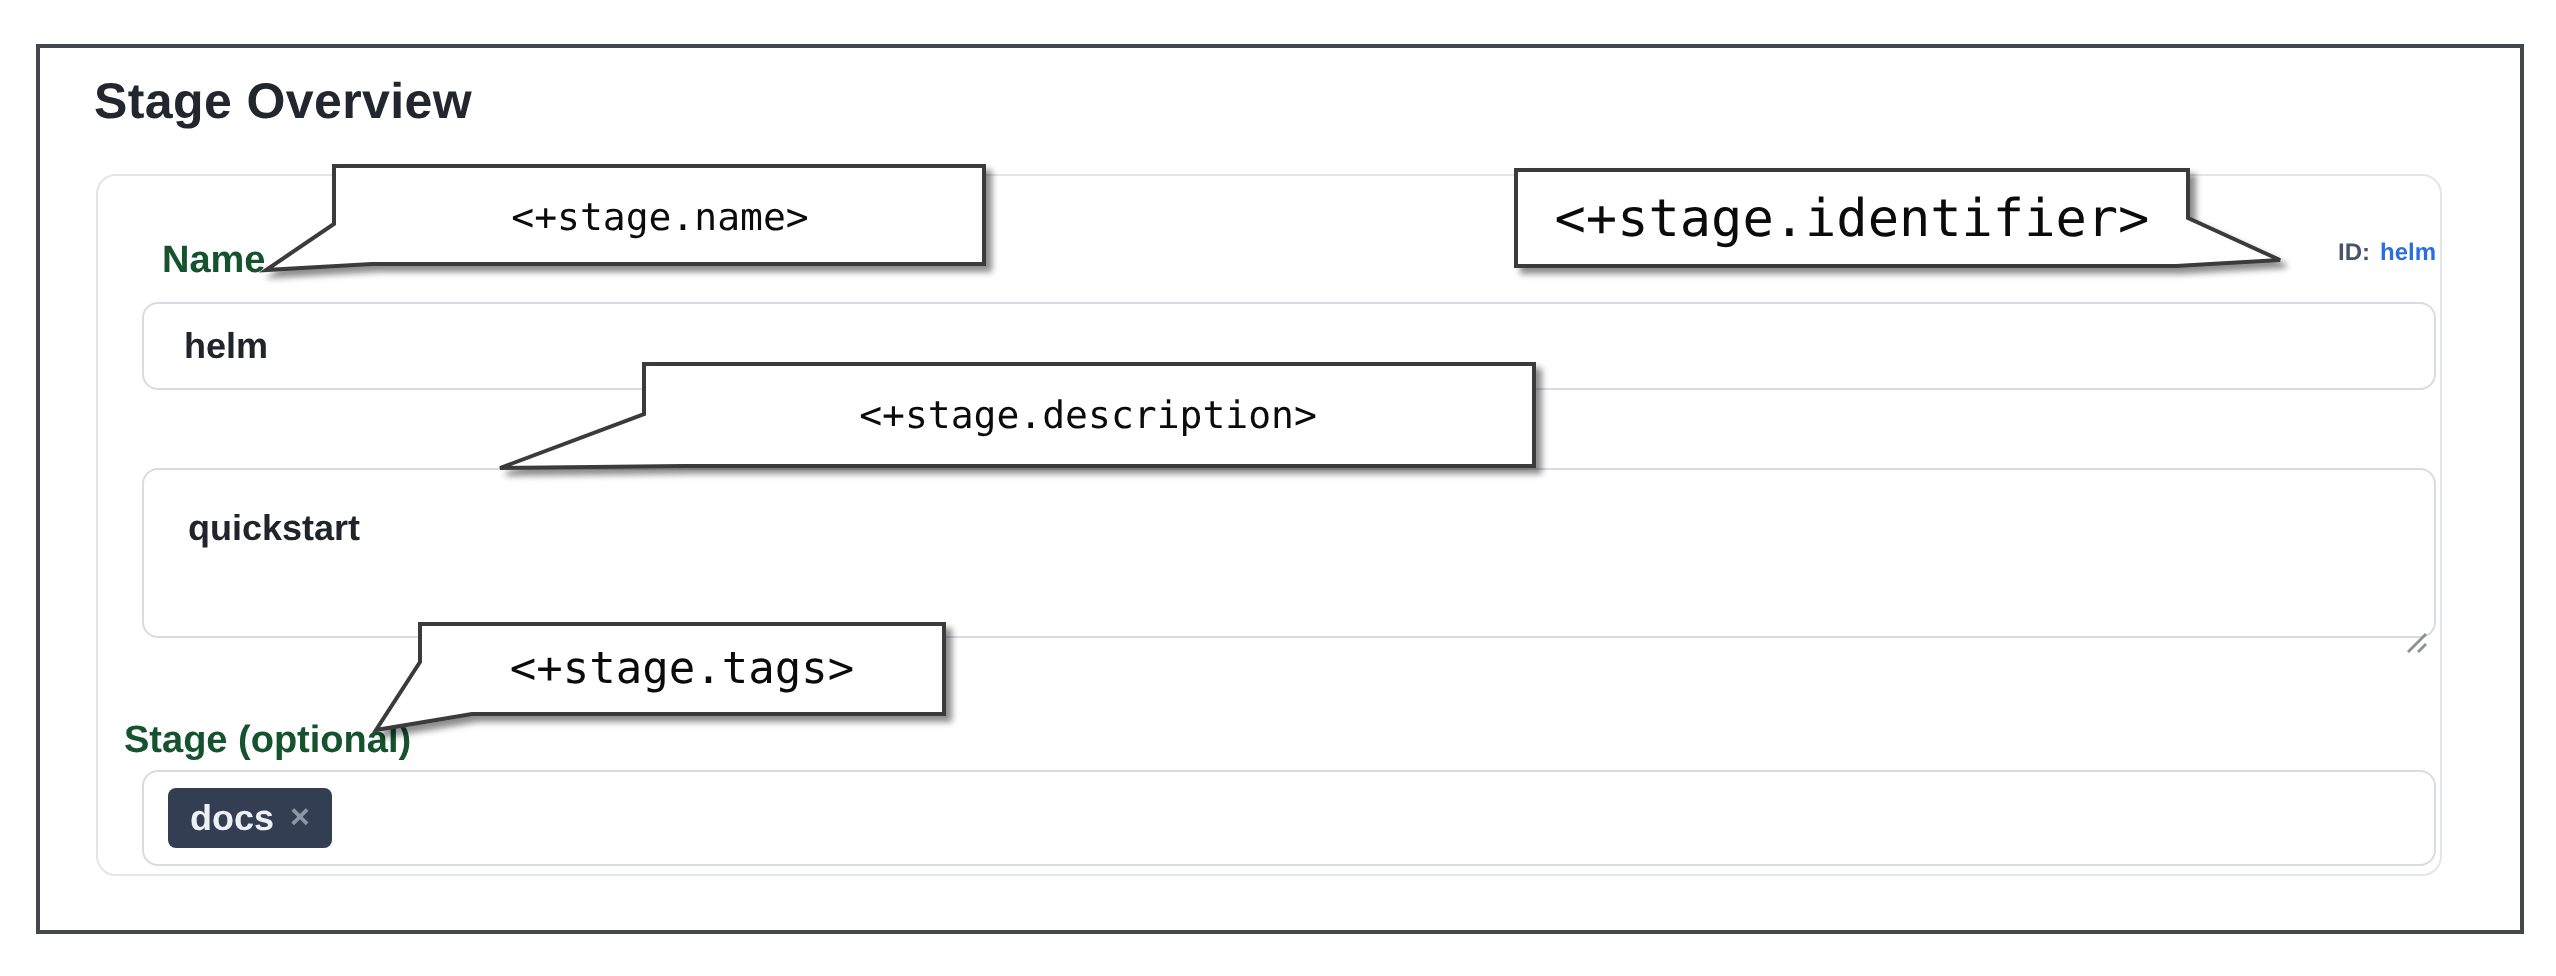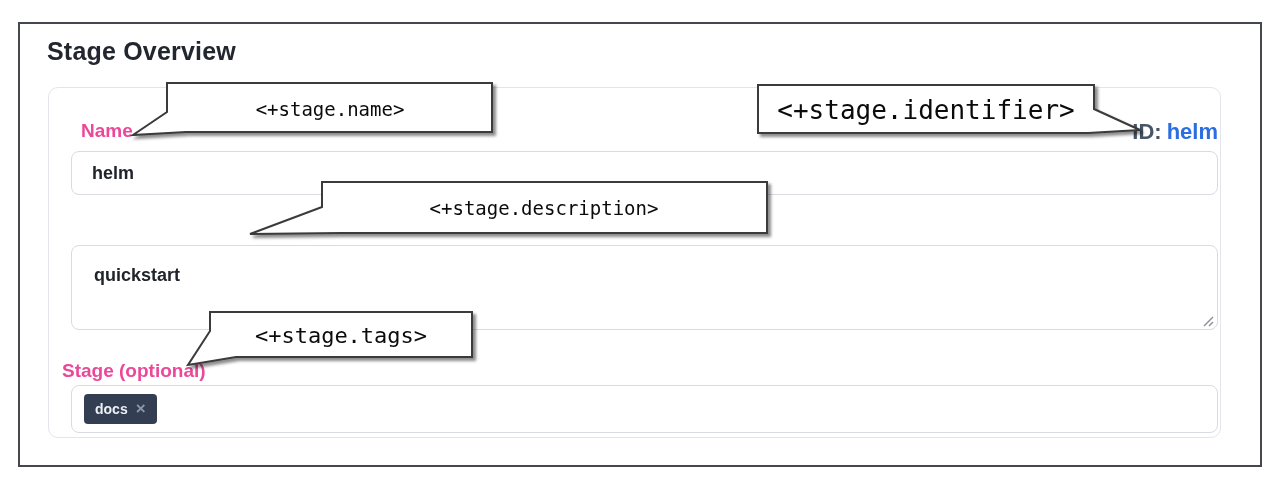--- a/index.html
+++ b/index.html
@@ -9,41 +9,41 @@
 
   .frame{position:absolute;left:18px;top:22px;width:1244px;height:445px;
          border:2px solid #44484e;box-sizing:border-box;background:#fff;}
 
   .page-title{position:absolute;left:47px;top:37px;font-size:25px;font-weight:700;
               color:#22262e;letter-spacing:.2px;}
 
   .card{position:absolute;left:48px;top:87px;width:1173px;height:351px;
         border:1.5px solid #e3e5ea;border-radius:10px;box-sizing:border-box;background:#fff;}
 
-  .field-label{position:absolute;font-size:19px;font-weight:600;color:#ec4899;}
+  .field-label{position:absolute;font-size:19px;font-weight:600;color:#14532d;}
   .lbl-name{left:81px;top:120px;}
   .lbl-desc{left:62px;top:216px;}
   .lbl-tags{left:62px;top:360px;}
 
   .text-input{position:absolute;left:71px;width:1147px;box-sizing:border-box;
               border:1.5px solid #d8dbe1;border-radius:8px;background:#fff;
               font-family:"Liberation Sans",sans-serif;font-size:18px;font-weight:600;
               color:#20252c;outline:none;}
   .name-input{top:151px;height:44px;padding:0 20px;}
-  .desc-input{top:245px;height:85px;padding:18px 22px;resize:none;line-height:22px;}
+  .desc-input{top:234px;height:85px;padding:18px 22px;resize:none;line-height:22px;}
   .tags-box{position:absolute;left:71px;top:385px;width:1147px;height:48px;
             box-sizing:border-box;border:1.5px solid #d8dbe1;border-radius:8px;
             background:#fff;display:flex;align-items:center;padding:0 12px;}
 
   .chip{display:inline-flex;align-items:center;height:30px;padding:0 11px;
         background:#333e52;border-radius:4px;}
-  .chip-label{font-size:14px;font-weight:600;color:#edf0f4;}
+  .chip-label{font-size:18px;font-weight:600;color:#edf0f4;}
   .chip-x{font-size:17px;font-weight:600;color:#8d97a5;margin-left:8px;cursor:pointer;}
 
-  .id-row{position:absolute;top:119px;right:60px;font-size:22px;font-weight:600;
+  .id-row{position:absolute;top:119px;right:60px;font-size:12px;font-weight:600;
           white-space:nowrap;}
   .id-label{color:#475568;}
   .id-value{color:#2b6ee2;text-decoration:none;margin-left:5px;cursor:pointer;}
 
   .resize-handle{position:absolute;left:1201px;top:314px;width:14px;height:14px;
                  cursor:nwse-resize;}
 
   svg.annotations{position:absolute;left:0;top:0;width:1278px;height:488px;
                   pointer-events:none;}
   .callout-path{fill:#ffffff;stroke:#3a3a3a;stroke-width:2px;}

